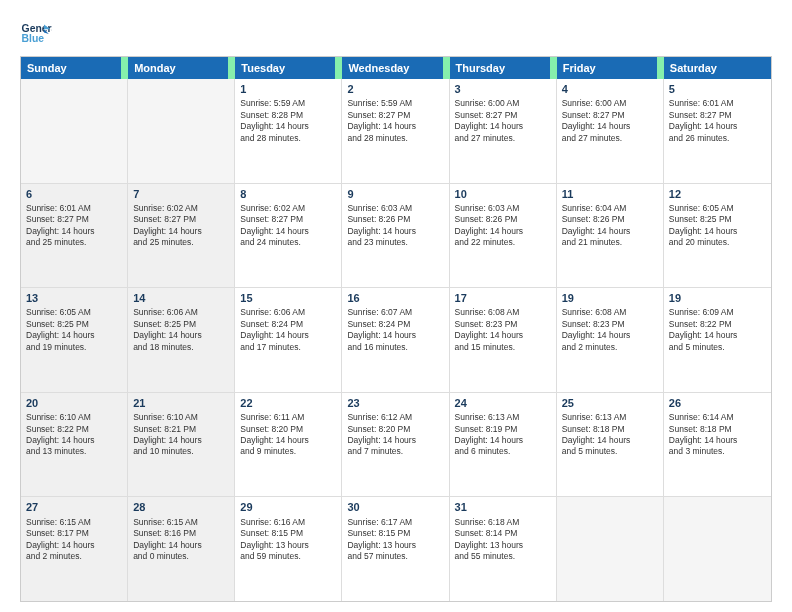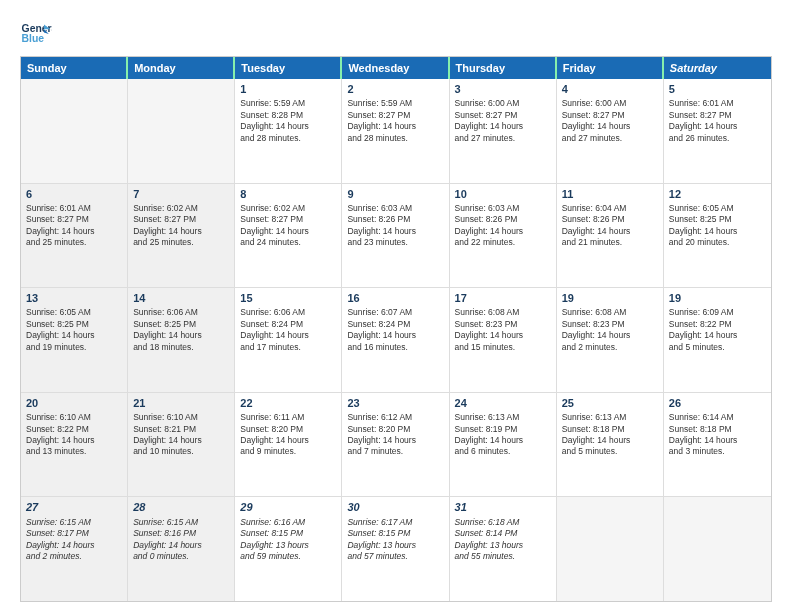--- a/index.html
+++ b/index.html
@@ -55,35 +55,35 @@
       display: grid;
       grid-template-columns: repeat(7, 1fr);
       background: #1a6bb5;
     }
     .cal-header-cell {
       color: white;
       font-size: 11px;
       font-weight: bold;
       padding: 5px 6px;
       text-align: left;
-      border-right: 2px solid #86efac;
-    }
-    .cal-header-cell:last-child { border-right: none; font-style: italic; }
+      border-right: 7px solid #86efac;
+    }
+    .cal-header-cell:last-child { border-right: none; }
     .cal-body {
       flex: 1;
       display: flex;
       flex-direction: column;
     }
     .cal-row {
       display: grid;
       grid-template-columns: repeat(7, 1fr);
       flex: 1;
       border-bottom: 1px solid #ddd;
     }
-    .cal-row:last-child { border-bottom: none; font-style: italic; }
+    .cal-row:last-child { border-bottom: none; }
     .cal-cell {
       border-right: 1px solid #ddd;
       padding: 3px 5px;
       font-size: 9px;
       color: #333;
       line-height: 1.3;
       background: #fff;
     }
     .cal-cell:last-child { border-right: none; }
     .cal-cell.empty { background: #f5f5f5; }

